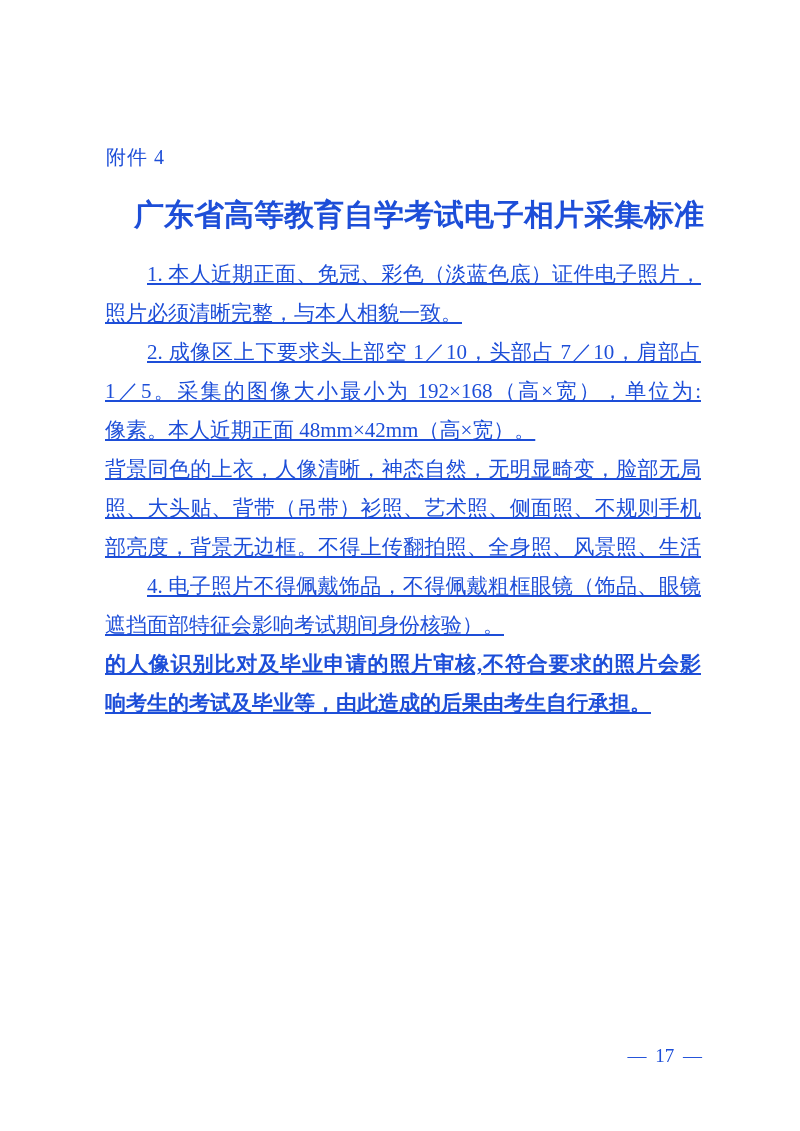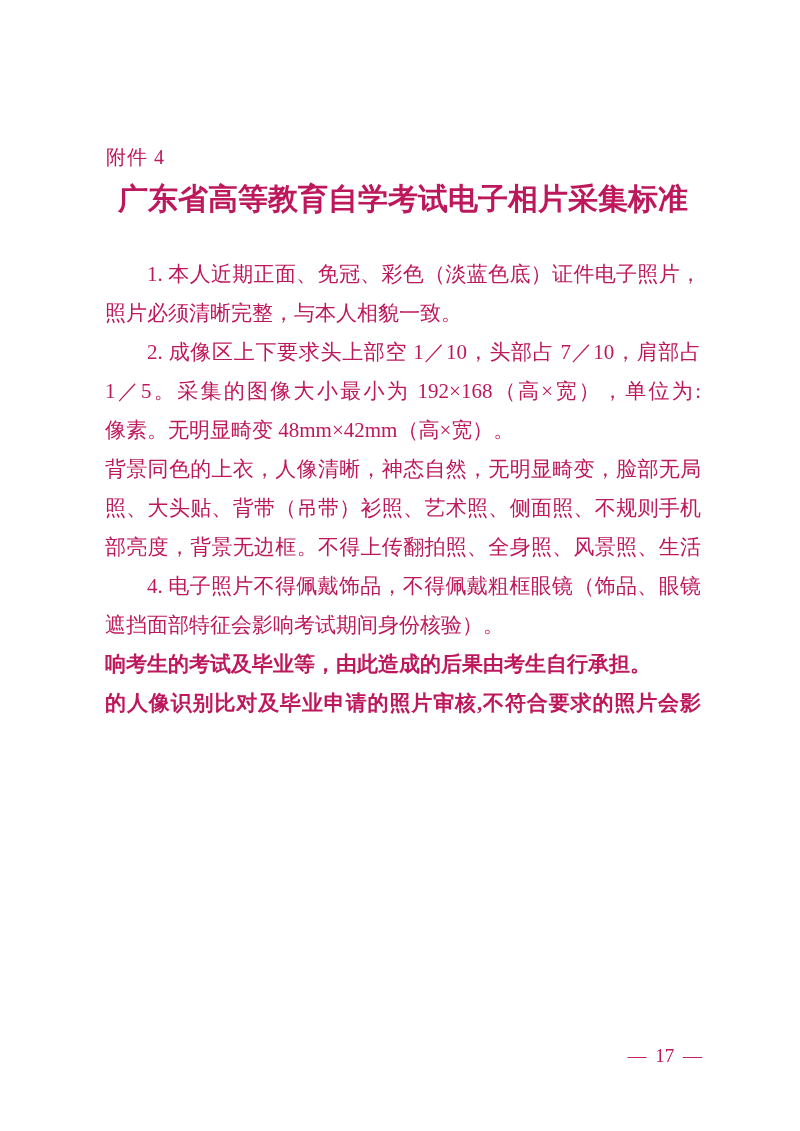--- a/index.html
+++ b/index.html
@@ -5,52 +5,53 @@
   html, body {
     margin: 0;
     padding: 0;
     background: #ffffff;
   }
   .page {
     position: relative;
     width: 800px;
     height: 1131px;
     background: #ffffff;
-    color: #be185d;
+    color: #1d4ed8;
     font-family: "Liberation Serif", "DejaVu Serif", serif;
     overflow: hidden;
   }
   .attachment {
     position: absolute;
     left: 106px;
     top: 144px;
     font-size: 20px;
     line-height: 26px;
     letter-spacing: 1px;
   }
   .title {
     position: absolute;
     left: 100px;
     top: 178px;
     width: 606px;
-    margin: 0;
+    margin: 16px;
     font-family: "Liberation Sans", "DejaVu Sans", sans-serif;
     font-weight: 700;
     font-size: 30px;
     line-height: 42px;
     text-align: center;
     white-space: nowrap;
   }
   .content {
     position: absolute;
     left: 105px;
     top: 255px;
     width: 596px;
     font-size: 21px;
     line-height: 39px;
+    text-decoration: underline;
   }
   .para { margin: 0; }
   .para.bold { font-weight: 700; }
   .line {
     text-align: justify;
     text-align-last: justify;
     height: 39px;
     overflow: hidden;
   }
   .line.first { text-indent: 2em; }
@@ -74,31 +75,31 @@
   <h1 class="title">广东省高等教育自学考试电子相片采集标准</h1>
 
   <div class="content" id="content">
       <div class="para">
         <div class="line first">1. 本人近期正面、免冠、彩色（淡蓝色底）证件电子照片，</div>
         <div class="line last">照片必须清晰完整，与本人相貌一致。</div>
       </div>
       <div class="para">
         <div class="line first">2. 成像区上下要求头上部空 1／10，头部占 7／10，肩部占</div>
         <div class="line">1／5。采集的图像大小最小为 192×168（高×宽），单位为:</div>
-        <div class="line last">像素。无明显畸变 48mm×42mm（高×宽）。</div>
+        <div class="line last">像素。本人近期正面 48mm×42mm（高×宽）。</div>
       </div>
       <div class="para">
         <div class="line">背景同色的上衣，人像清晰，神态自然，无明显畸变，脸部无局</div>
         <div class="line">照、大头贴、背带（吊带）衫照、艺术照、侧面照、不规则手机</div>
         <div class="line">部亮度，背景无边框。不得上传翻拍照、全身照、风景照、生活</div>
       </div>
       <div class="para">
         <div class="line first">4. 电子照片不得佩戴饰品，不得佩戴粗框眼镜（饰品、眼镜</div>
         <div class="line last">遮挡面部特征会影响考试期间身份核验）。</div>
       </div>
       <div class="para bold">
+        <div class="line">的人像识别比对及毕业申请的照片审核,不符合要求的照片会影</div>
         <div class="line last">响考生的考试及毕业等，由此造成的后果由考生自行承担。</div>
-        <div class="line">的人像识别比对及毕业申请的照片审核,不符合要求的照片会影</div>
       </div>
     </div>
 
   <div class="pager">— 17 —</div>
 </div>
 
 </body></html>

